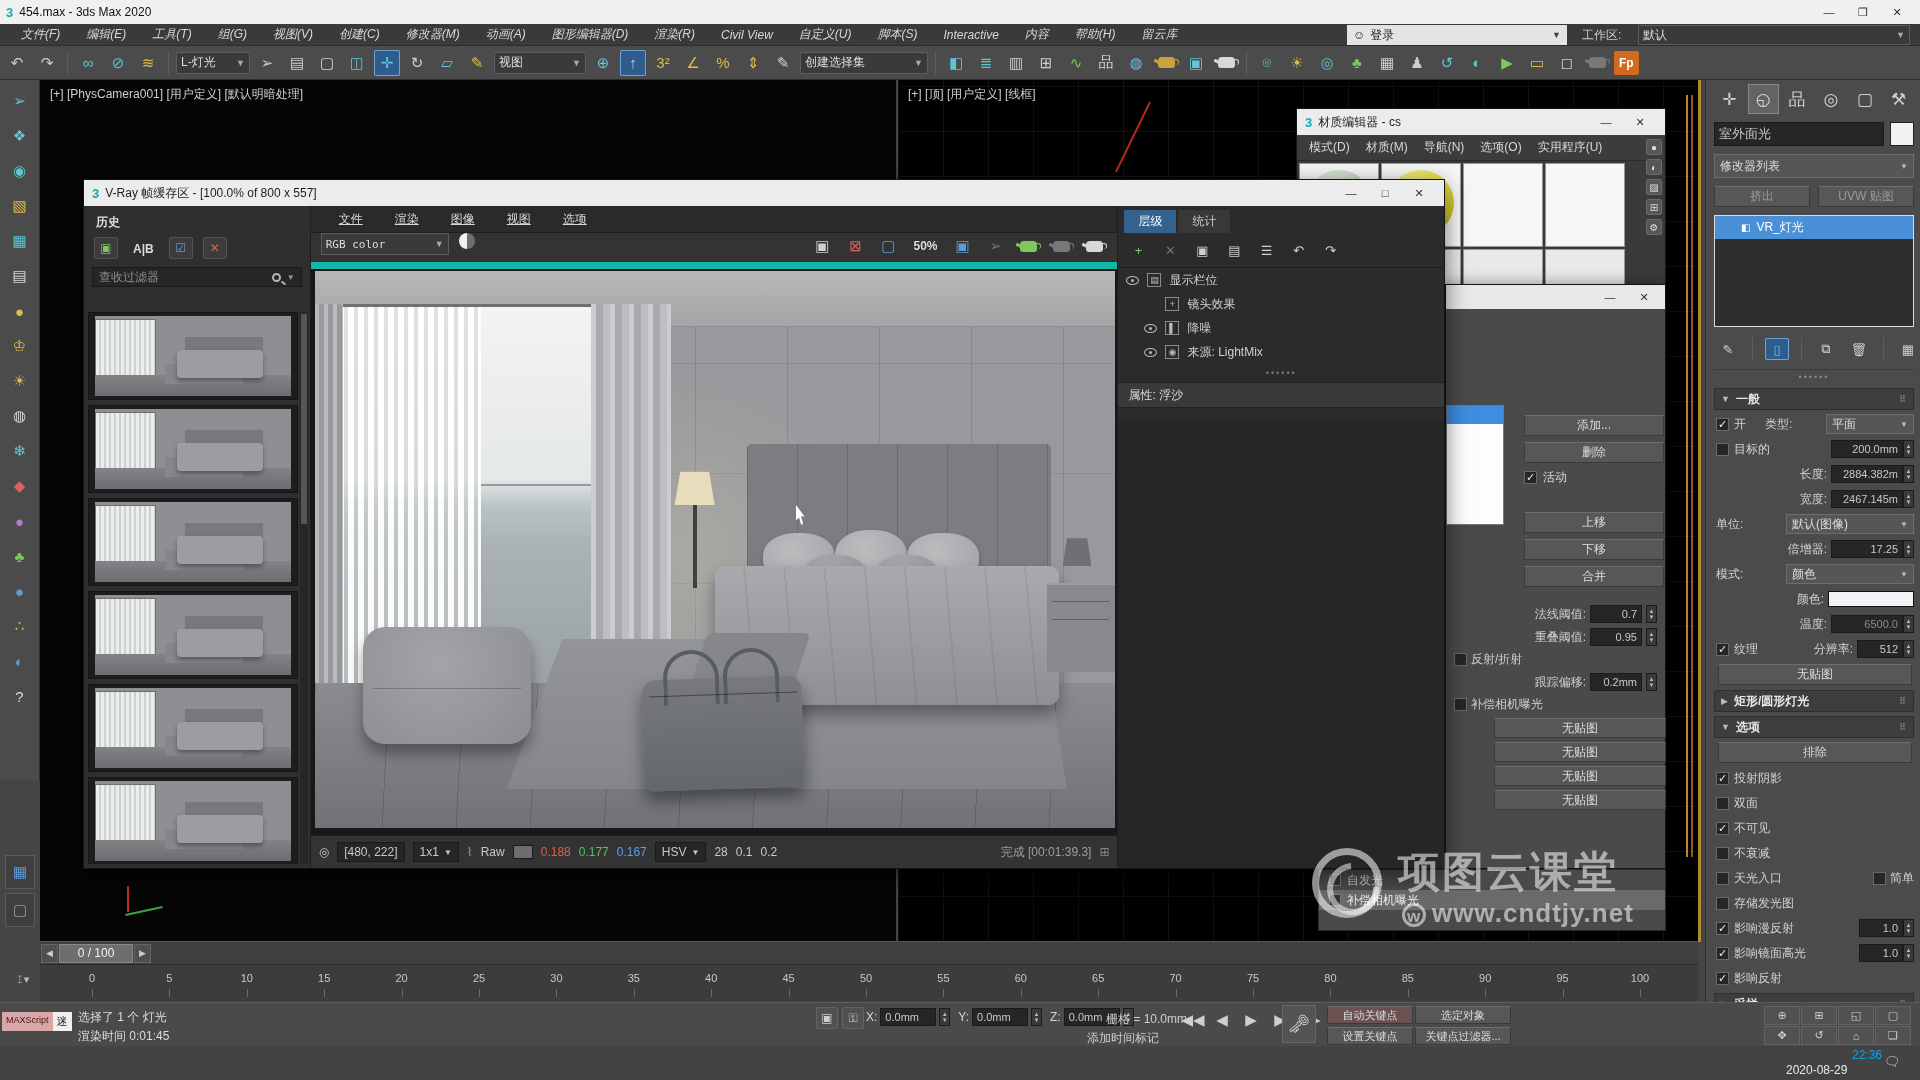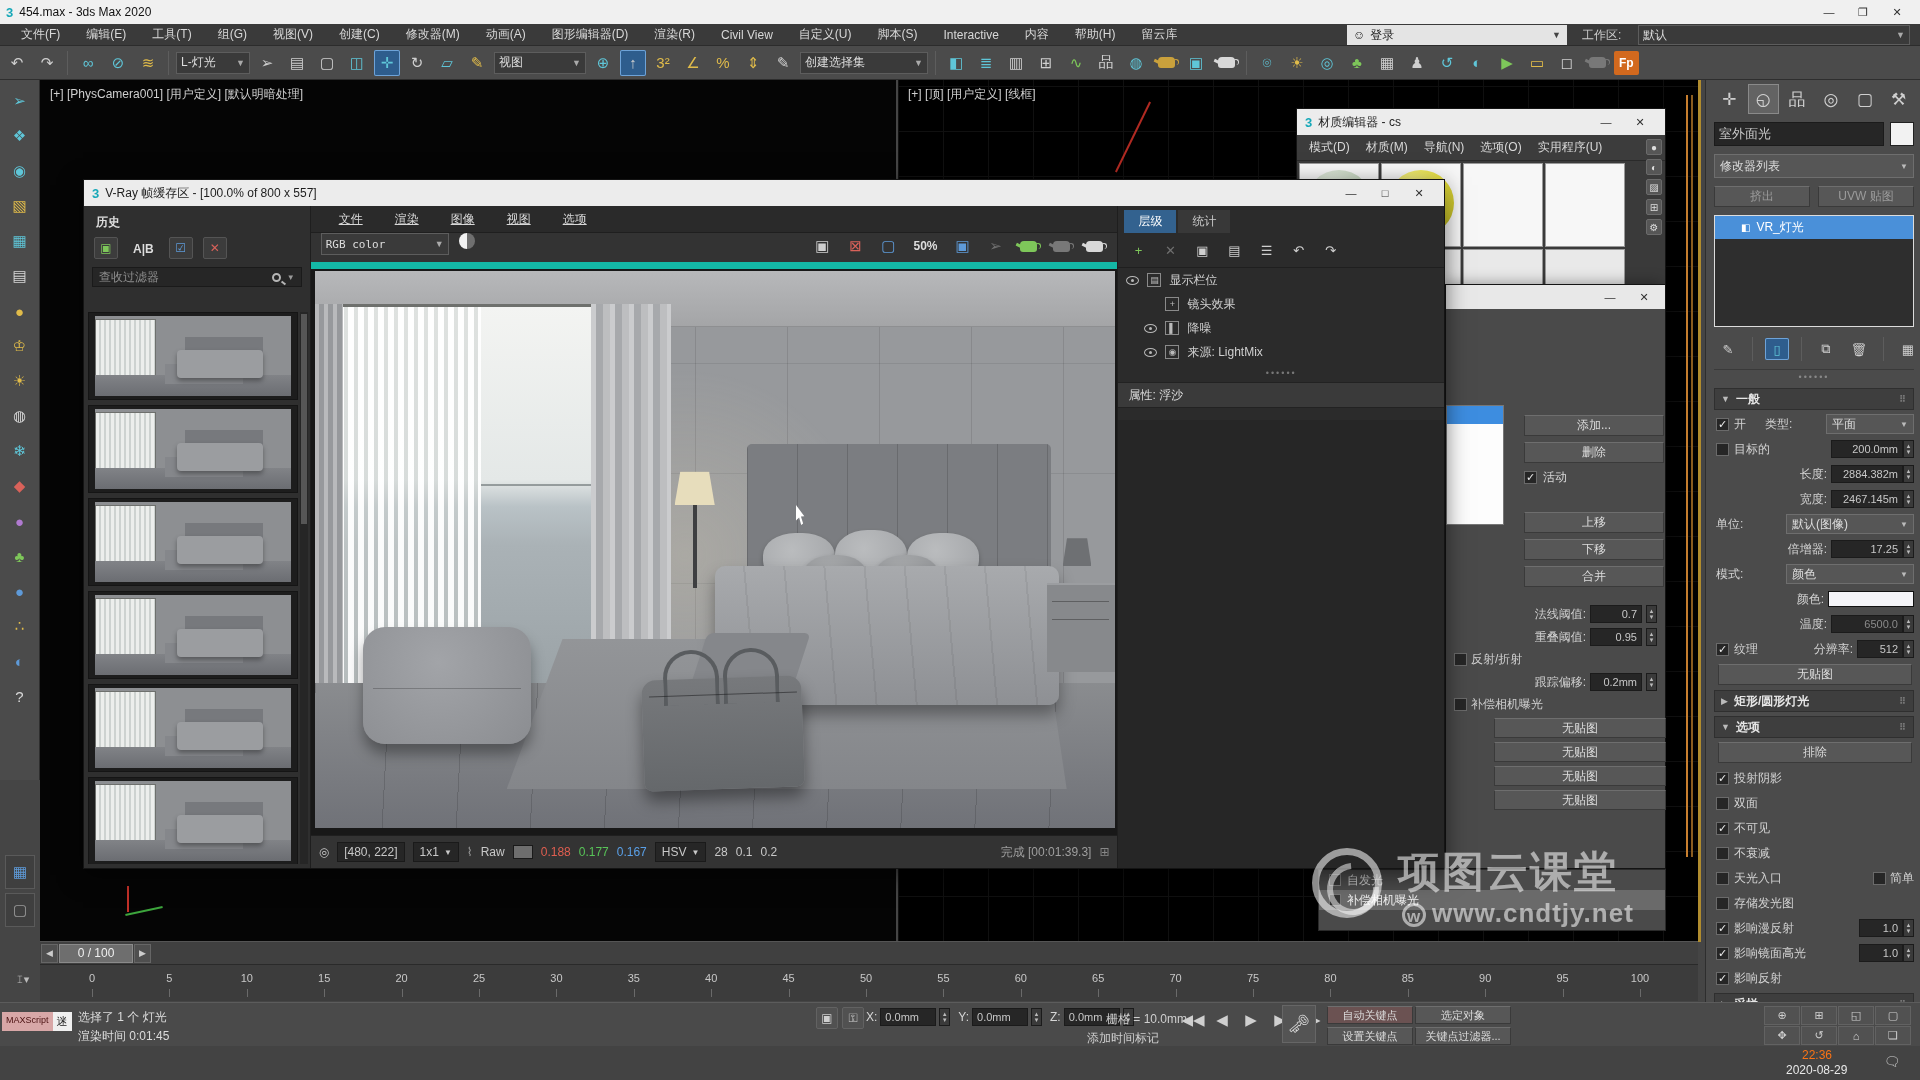--- a/index.html
+++ b/index.html
@@ -235,21 +235,21 @@
   .gridtxt { position:absolute; left:1106px; top:8px; color:#cfcfcf; }
   .addtag { position:absolute; left:1087px; top:27px; color:#cfcfcf; }
   .playrow { position:absolute; left:1180px; top:4px; display:flex; gap:3px; }
   .keybig { position:absolute; left:1282px; top:2px; width:34px; height:38px; background:#545454; border:1px solid #666; display:flex; align-items:center; justify-content:center; font-size:18px; color:#ddd; }
   .keybtns { position:absolute; left:1327px; top:3px; display:grid; grid-template-columns:86px 96px; grid-auto-rows:19px; gap:2px; }
   .keybtns .btn { height:18px; font-size:11px; }
   .akey { background:#6b5252; }
   .navclu { position:absolute; left:1764px; top:3px; display:grid; grid-template-columns:repeat(4,36px); grid-auto-rows:19px; gap:1px; }
   .navclu .ico { width:36px; height:19px; font-size:11px; background:#515151; border:1px solid #626262; border-radius:0; }
   .bottomstrip { left:0; top:1046px; width:1920px; height:34px; background:#434343; }
-  .clock { position:absolute; left:1802px; top:2px; color:#f97316; }
+  .clock { position:absolute; left:1852px; top:2px; color:#0ea5e9; }
   .date { position:absolute; left:1786px; top:17px; color:#e8e8e8; }
   .noteico { position:absolute; left:1884px; top:8px; color:#ccc; font-size:13px; }
 
   
   .wm { left:1306px; top:840px; width:380px; height:100px; color:rgba(255,255,255,.55); z-index:60; pointer-events:none; }
   .wmlogo { position:absolute; left:6px; top:8px; width:70px; height:70px; border:7px solid rgba(255,255,255,.55); border-radius:50%; }
   .wmlogo::before { content:""; position:absolute; left:8px; top:8px; width:40px; height:40px; border:6px solid rgba(255,255,255,.5); border-radius:50%; border-top-color:transparent; transform:rotate(40deg); }
   .wmt1 { position:absolute; left:92px; top:4px; font-size:42px; font-weight:bold; letter-spacing:2px; }
   .wmt2 { position:absolute; left:96px; top:58px; font-size:26px; font-weight:bold; letter-spacing:1px; }
   .wmt2 .at { display:inline-block; width:24px; height:24px; border:3px solid rgba(255,255,255,.55); border-radius:50%; font-size:17px; text-align:center; line-height:22px; margin-right:6px; }
@@ -264,21 +264,21 @@
     <span class="logo3">3</span>
     <span class="t">454.max - 3ds Max 2020</span>
     <span class="ctrls">
       <span class="winbtn">—</span>
       <span class="winbtn">❐</span>
       <span class="winbtn">✕</span>
     </span>
   </div>
 
   <div class="menubar abs">
-    <span id="menubar-items" style="display:flex;">
+    <span id="menubar-items" style="display:flex;font-style:italic;">
         <span class="menu-item">文件(F)</span>
         <span class="menu-item">编辑(E)</span>
         <span class="menu-item">工具(T)</span>
         <span class="menu-item">组(G)</span>
         <span class="menu-item">视图(V)</span>
         <span class="menu-item">创建(C)</span>
         <span class="menu-item">修改器(M)</span>
         <span class="menu-item">动画(A)</span>
         <span class="menu-item">图形编辑器(D)</span>
         <span class="menu-item">渲染(R)</span>

